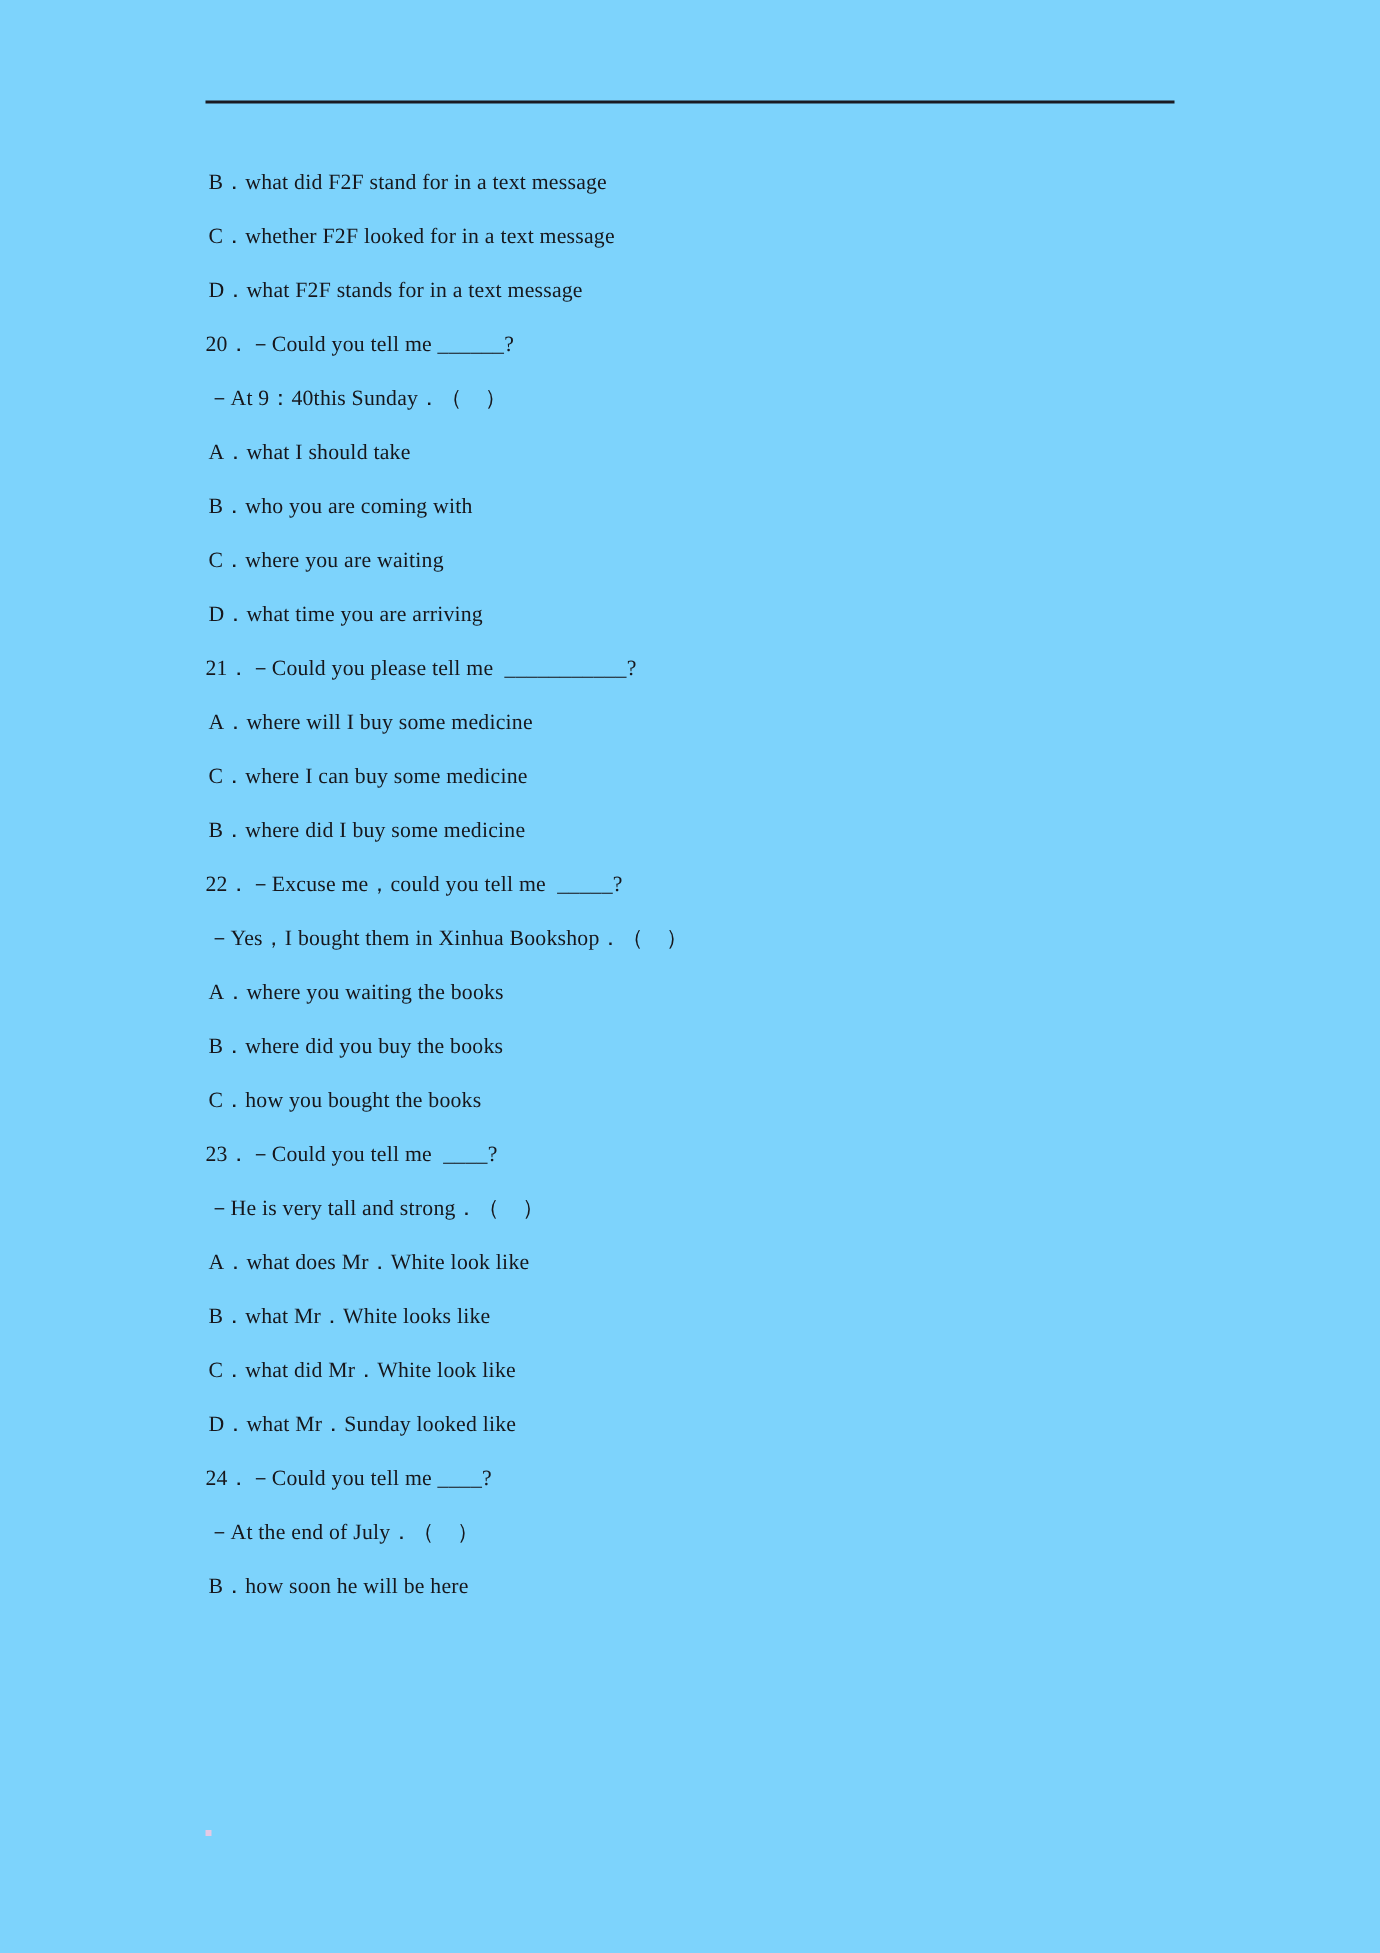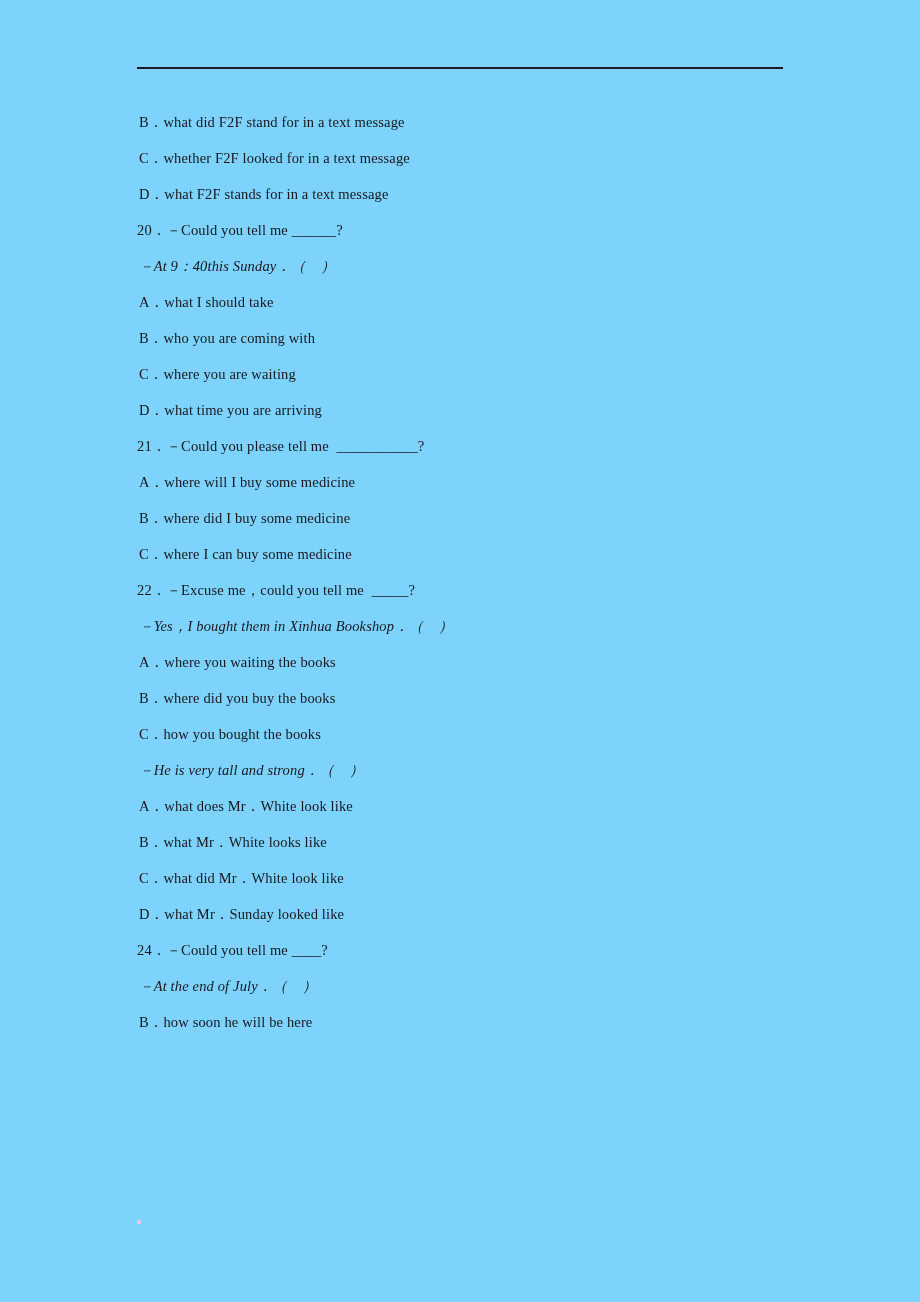--- a/index.html
+++ b/index.html
@@ -37,21 +37,20 @@
   .line {
     font-size: 14.5px;
     line-height: 36px;
     height: 36px;
     white-space: pre;
     letter-spacing: 0.15px;
     color: #17171c;
   }
   .line.reply {
     padding-left: 2px;
-    font-style: italic;
   }
   .line.option {
     padding-left: 2px;
   }
   #speck {
     position: absolute;
     left: 137px;
     top: 1220px;
     width: 4px;
     height: 4px;
@@ -71,27 +70,28 @@
       <div class="line option">C．whether F2F looked for in a text message</div>
       <div class="line option">D．what F2F stands for in a text message</div>
       <div class="line stem">20．－Could you tell me ______?</div>
       <div class="line reply">－At 9：40this Sunday．（    ）</div>
       <div class="line option">A．what I should take</div>
       <div class="line option">B．who you are coming with</div>
       <div class="line option">C．where you are waiting</div>
       <div class="line option">D．what time you are arriving</div>
       <div class="line stem">21．－Could you please tell me  ___________?</div>
       <div class="line option">A．where will I buy some medicine</div>
+      <div class="line option">C．where I can buy some medicine</div>
       <div class="line option">B．where did I buy some medicine</div>
-      <div class="line option">C．where I can buy some medicine</div>
       <div class="line stem">22．－Excuse me，could you tell me  _____?</div>
       <div class="line reply">－Yes，I bought them in Xinhua Bookshop．（    ）</div>
       <div class="line option">A．where you waiting the books</div>
       <div class="line option">B．where did you buy the books</div>
       <div class="line option">C．how you bought the books</div>
+      <div class="line stem">23．－Could you tell me  ____?</div>
       <div class="line reply">－He is very tall and strong．（    ）</div>
       <div class="line option">A．what does Mr．White look like</div>
       <div class="line option">B．what Mr．White looks like</div>
       <div class="line option">C．what did Mr．White look like</div>
       <div class="line option">D．what Mr．Sunday looked like</div>
       <div class="line stem">24．－Could you tell me ____?</div>
       <div class="line reply">－At the end of July．（    ）</div>
       <div class="line option">B．how soon he will be here</div>
     </div>
 

